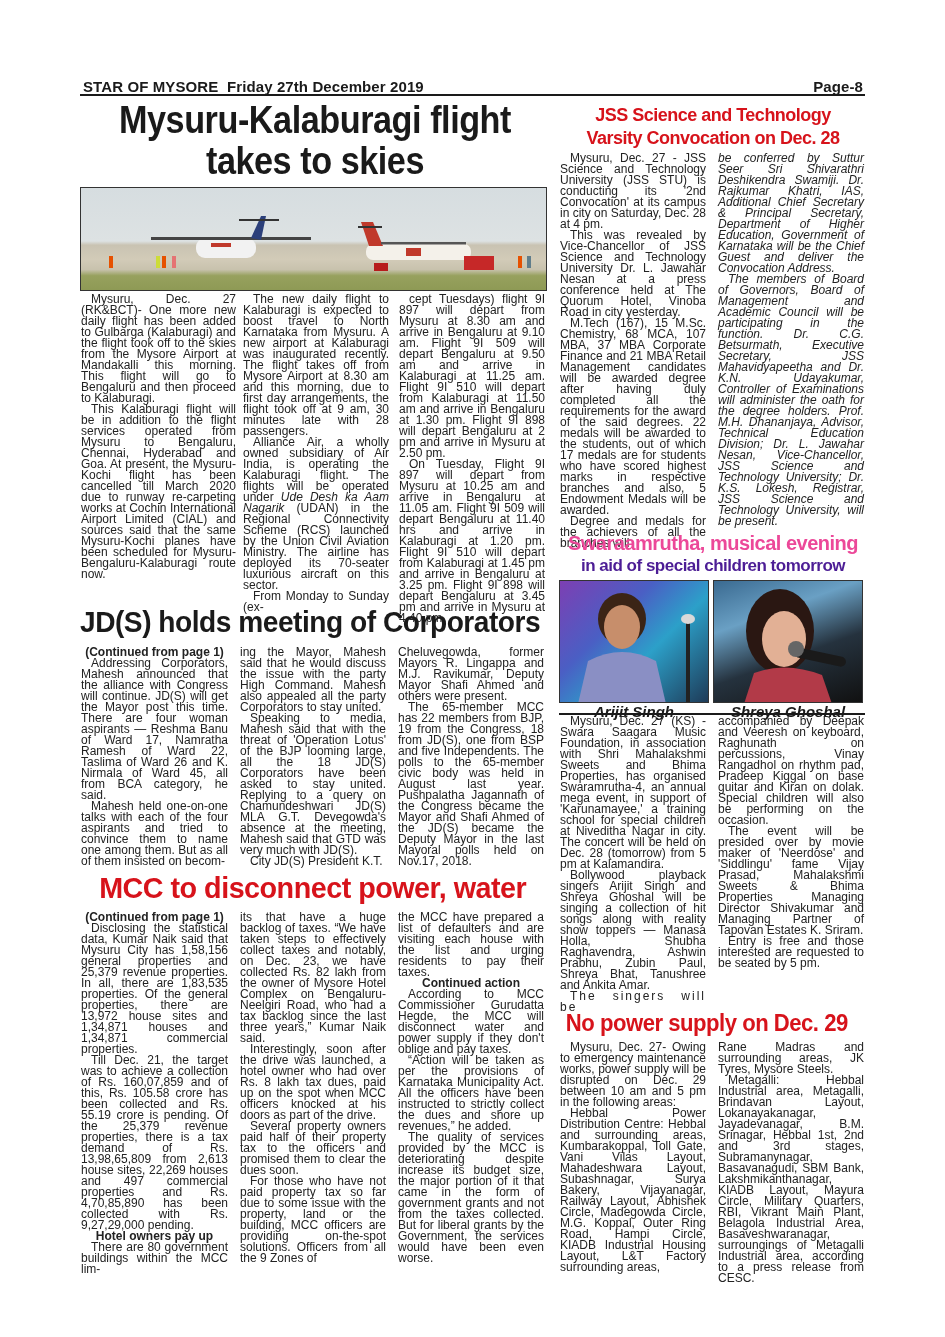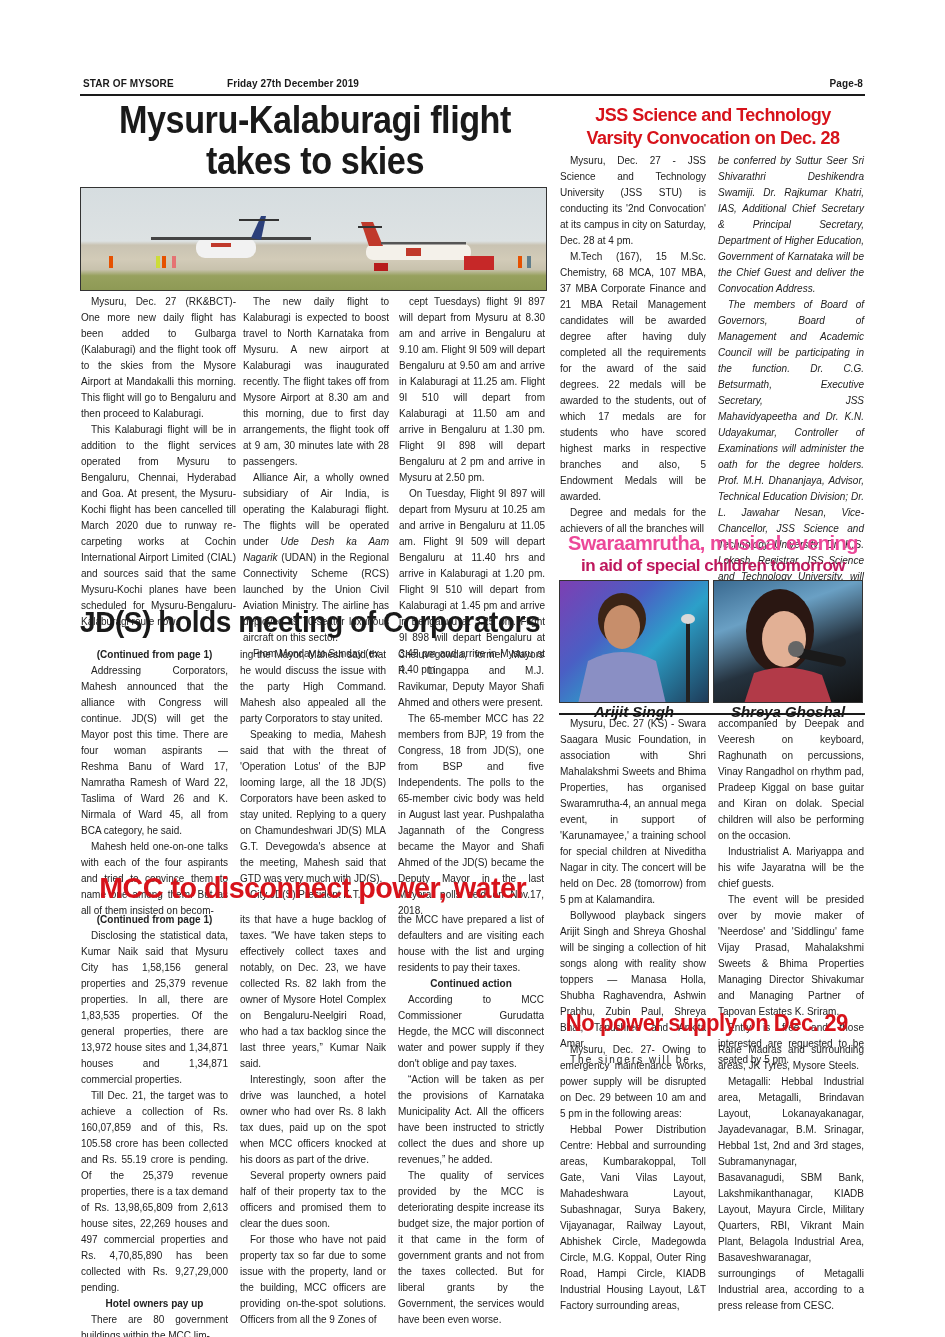--- a/index.html
+++ b/index.html
@@ -1,34 +1,34 @@
 <!DOCTYPE html>
 <html><head>
 <meta charset="utf-8">
 <style>
   * { box-sizing: border-box; margin: 0; padding: 0; }
   html, body { width: 945px; height: 1337px; background: #ffffff; overflow: hidden; }
   body { position: relative; font-family: "Liberation Sans", sans-serif; color: #1a1a1a; }
   .abs { position: absolute; }
   .masthead { left: 80px; top: 76px; width: 785px; height: 20px; border-bottom: 2px solid #1a1a1a; }
-  .masthead span { position: absolute; top: 2px; font-size: 10px; font-weight: bold; font-family: "Liberation Sans", sans-serif; letter-spacing: 0.1px; }
+  .masthead span { position: absolute; top: 2px; font-size: 15px; font-weight: bold; font-family: "Liberation Sans", sans-serif; letter-spacing: 0.1px; }
   .mh-title { left: 3px; }
   .mh-date { left: 147px; }
   .mh-page { right: 2px; }
 
   .headline { font-family: "Liberation Sans", sans-serif; font-weight: bold; text-align: center; letter-spacing: -0.5px; line-height: 1.08; }
   .h-flight { left: 80px; top: 100px; width: 470px; font-size: 38px; color: #1a1a1a; transform: scaleX(0.9); transform-origin: center top; }
   .h-jss { left: 558px; top: 104px; width: 310px; font-size: 18px; color: #d7131b; line-height: 1.28; }
   .h-jds { left: 80px; top: 607px; width: 470px; font-size: 29px; color: #1a1a1a; transform: scaleX(0.97); transform-origin: left top; white-space: nowrap; }
   .h-mcc { left: 80px; top: 873px; width: 470px; font-size: 29px; color: #d7131b; white-space: nowrap; transform: scaleX(0.99); transform-origin: left top; }
   .h-swara1 { left: 558px; top: 533px; width: 310px; font-size: 20px; color: #ec4899; white-space: nowrap; }
-  .h-swara2 { left: 558px; top: 557px; width: 310px; font-size: 17px; color: #be185d; white-space: nowrap; }
+  .h-swara2 { left: 558px; top: 557px; width: 310px; font-size: 17px; color: #4c1d95; white-space: nowrap; }
   .h-power { left: 558px; top: 1011px; width: 310px; font-size: 23px; color: #d7131b; white-space: nowrap; transform: scaleX(0.96); transform-origin: left top; }
 
-  .col { font-size: 10px; line-height: 16px; text-align: justify; font-family: "Liberation Sans", sans-serif; color: #222; }
+  .col { font-size: 12px; line-height: 11px; text-align: justify; font-family: "Liberation Sans", sans-serif; color: #222; }
   .col p { text-indent: 10px; }
   .col p.cont { text-indent: 0; text-align: center; font-weight: bold; }
   .col p.sub { text-indent: 0; text-align: center; font-weight: bold; }
   .col b { font-weight: normal; }
   .col i { font-style: italic; }
 
   .photo-flight { left: 80px; top: 187px; width: 467px; height: 104px; border: 1.5px solid #333; overflow: hidden;
     background: linear-gradient(180deg, #d6dde0 0%, #dde2e3 52%, #c9c3b2 56%, #d2cbb8 70%, #c8c2ad 80%, #97a15e 86%, #8e9a55 100%); }
   .photo-singer { top: 580px; height: 123px; border: 1.5px solid #333; overflow: hidden; }
   .ph-arijit { left: 559px; width: 150px; background: linear-gradient(135deg, #7d3fb3 0%, #4a5fc4 35%, #2ca0c9 60%, #1e3b58 100%); }
@@ -88,20 +88,21 @@
   <p>cept Tuesdays) flight 9I 897 will depart from Mysuru at 8.30 am and arrive in Bengaluru at 9.10 am. Flight 9I 509 will depart Bengaluru at 9.50 am and arrive in Kalaburagi at 11.25 am. Flight 9I 510 will depart from Kalaburagi at 11.50 am and arrive in Bengaluru at 1.30 pm. Flight 9I 898 will depart Bengaluru at 2 pm and arrive in Mysuru at 2.50 pm.</p>
   <p>On Tuesday, Flight 9I 897 will depart from Mysuru at 10.25 am and arrive in Bengaluru at 11.05 am. Flight 9I 509 will depart Bengaluru at 11.40 hrs and arrive in Kalaburagi at 1.20 pm. Flight 9I 510 will depart from Kalaburagi at 1.45 pm and arrive in Bengaluru at 3.25 pm. Flight 9I 898 will depart Bengaluru at 3.45 pm and arrive in Mysuru at 4.40 pm.</p>
 </div>
 
 <div class="abs headline h-jss">
   <div>JSS Science and Technology</div>
   <div>Varsity Convocation on Dec. 28</div>
 </div>
 <div class="abs col" style="left:560px; top:153px; width:146px;">
   <p>Mysuru, Dec. 27 - JSS Science and Technology University (JSS STU) is conducting its '2nd Convocation' at its campus in city on Saturday, Dec. 28 at 4 pm.</p>
+  <p>This was revealed by Vice-Chancellor of JSS Science and Technology University Dr. L. Jawahar Nesan at a press conference held at The Quorum Hotel, Vinoba Road in city yesterday.</p>
   <p>M.Tech (167), 15 M.Sc. Chemistry, 68 MCA, 107 MBA, 37 MBA Corporate Finance and 21 MBA Retail Management candidates will be awarded degree after having duly completed all the requirements for the award of the said degrees. 22 medals will be awarded to the students, out of which 17 medals are for students who have scored highest marks in respective branches and also, 5 Endowment Medals will be awarded.</p>
   <p>Degree and medals for the achievers of all the branches will</p>
 </div>
 <div class="abs col" style="left:718px; top:153px; width:146px;font-style:italic;">
   <p style="text-indent:0">be conferred by Suttur Seer Sri Shivarathri Deshikendra Swamiji. Dr. Rajkumar Khatri, IAS, Additional Chief Secretary &amp; Principal Secretary, Department of Higher Education, Government of Karnataka will be the Chief Guest and deliver the Convocation Address.</p>
   <p>The members of Board of Governors, Board of Management and Academic Council will be participating in the function. Dr. C.G. Betsurmath, Executive Secretary, JSS Mahavidyapeetha and Dr. K.N. Udayakumar, Controller of Examinations will administer the oath for the degree holders. Prof. M.H. Dhananjaya, Advisor, Technical Education Division; Dr. L. Jawahar Nesan, Vice-Chancellor, JSS Science and Technology University; Dr. K.S. Lokesh, Registrar, JSS Science and Technology University, will be present.</p>
 </div>
 
 <div class="abs headline h-jds">JD(S) holds meeting of Corporators</div>
 <div class="abs col" style="left:81px; top:647px; width:147px;">
@@ -166,21 +167,20 @@
 <div class="abs caption cap2">Shreya Ghoshal</div>
 <div class="abs rule" style="left:559px; top:713px; width:306px;"></div>
 
 <div class="abs col" style="left:560px; top:716px; width:146px;">
   <p>Mysuru, Dec. 27 (KS) - Swara Saagara Music Foundation, in association with Shri Mahalakshmi Sweets and Bhima Properties, has organised Swaramrutha-4, an annual mega event, in support of 'Karunamayee,' a training school for special children at Niveditha Nagar in city. The concert will be held on Dec. 28 (tomorrow) from 5 pm at Kalamandira.</p>
   <p>Bollywood playback singers Arijit Singh and Shreya Ghoshal will be singing a collection of hit songs along with reality show toppers — Manasa Holla, Shubha Raghavendra, Ashwin Prabhu, Zubin Paul, Shreya Bhat, Tanushree and Ankita Amar.</p>
   <p style="letter-spacing:2px">The singers will be</p>
 </div>
 <div class="abs col" style="left:718px; top:716px; width:146px;">
   <p style="text-indent:0">accompanied by Deepak and Veeresh on keyboard, Raghunath on percussions, Vinay Rangadhol on rhythm pad, Pradeep Kiggal on base guitar and Kiran on dolak. Special children will also be performing on the occasion.</p>
-  <p>Industrialist A. Mariyappa and his wife Jayaratna will be the chief guests.</p>
   <p>The event will be presided over by movie maker of 'Neerdose' and 'Siddlingu' fame Vijay Prasad, Mahalakshmi Sweets &amp; Bhima Properties Managing Director Shivakumar and Managing Partner of Tapovan Estates K. Sriram.</p>
   <p>Entry is free and those interested are requested to be seated by 5 pm.</p>
 </div>
 
 <div class="abs headline h-power">No power supply on Dec. 29</div>
 <div class="abs col" style="left:560px; top:1042px; width:146px;">
   <p>Mysuru, Dec. 27- Owing to emergency maintenance works, power supply will be disrupted on Dec. 29 between 10 am and 5 pm in the following areas:</p>
   <p><b>Hebbal Power Distribution Centre:</b> <span>Hebbal and surrounding areas, Kumbarakoppal, Toll Gate, Vani Vilas Layout, Mahadeshwara Layout, Subashnagar, Surya Bakery, Vijayanagar, Railway Layout, Abhishek Circle, Madegowda Circle, M.G. Koppal, Outer Ring Road, Hampi Circle, KIADB Industrial Housing Layout, L&amp;T Factory surrounding areas,</span></p>
 </div>
 <div class="abs col" style="left:718px; top:1042px; width:146px;">

